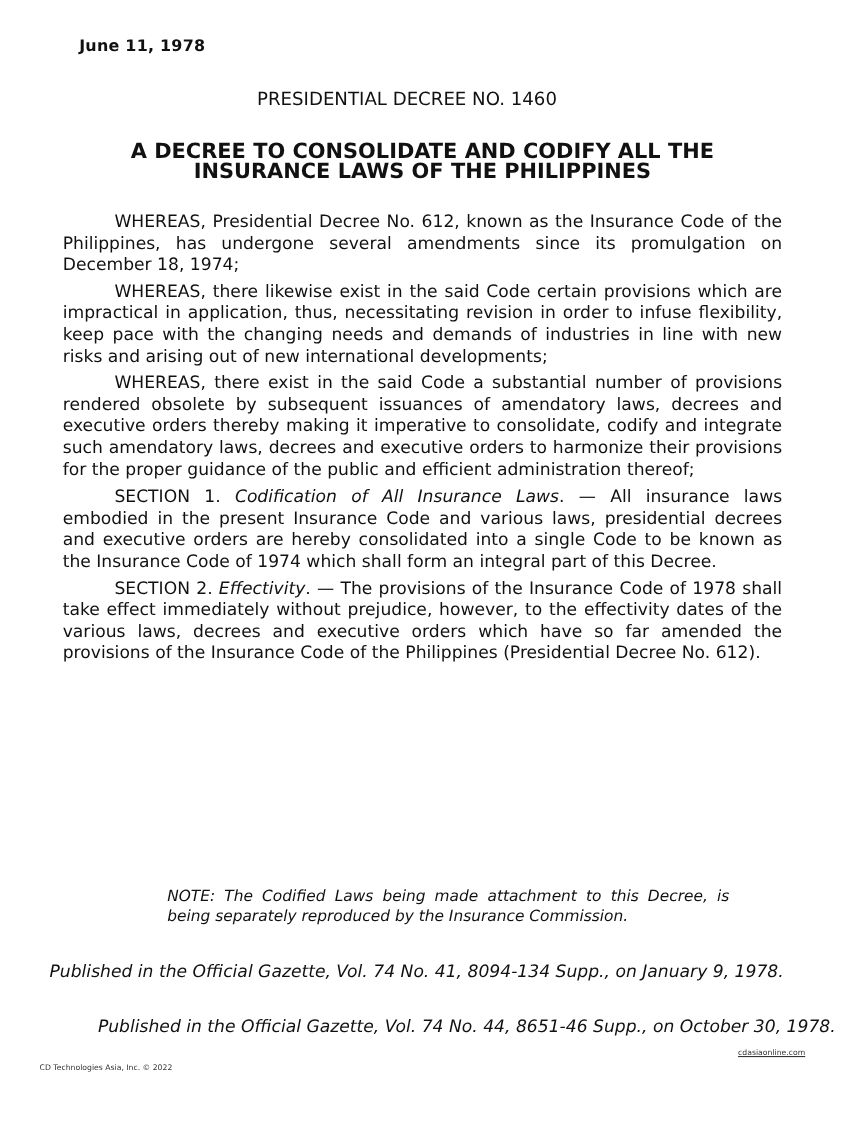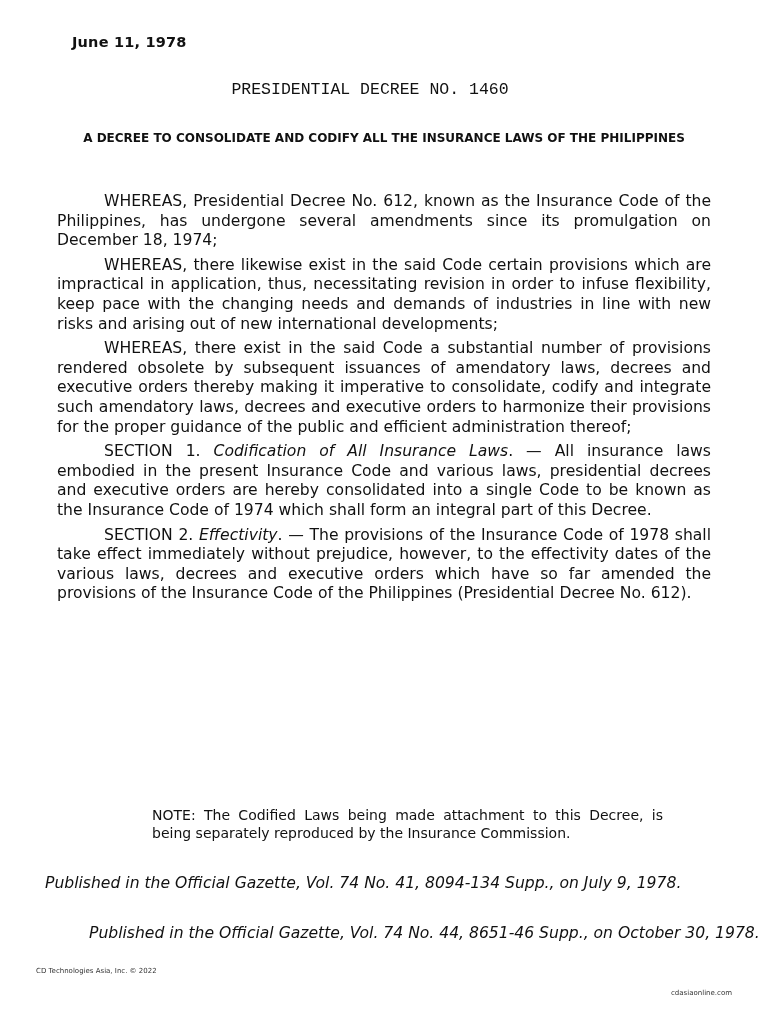--- a/index.html
+++ b/index.html
@@ -6,65 +6,65 @@
   body {
     width: 768px; height: 1024px; position: relative; overflow: hidden;
     font-family: "DejaVu Sans", sans-serif; color: #111111;
   }
   .date {
     position: absolute; left: 72px; top: 34px;
     font-size: 14.5px; font-weight: bold; letter-spacing: 0.2px;
   }
   .decree-no {
     position: absolute; left: 0; width: 740px; top: 80px;
-    text-align: center; font-size: 16.5px; font-weight: normal; font-family: Liberation Mono, monospace;
+    text-align: center; font-size: 16.5px; font-weight: normal;
   }
   .decree-title {
     position: absolute; left: 60px; width: 648px; top: 129px;
-    text-align: center; font-size: 12px; font-weight: bold; line-height: 18px;
+    text-align: center; font-size: 19px; font-weight: bold; line-height: 18px;
   }
   .body {
     position: absolute; left: 57px; width: 654px; top: 192px;
     font-size: 15.6px; line-height: 19.6px;
   }
   .body p {
     margin: 0 0 5px 0; text-indent: 47px; text-align: justify;
   }
   .body p .it { font-style: italic; }
   .note {
     position: absolute; left: 152px; width: 511px; top: 807px;
-    font-size: 14px; line-height: 17.5px; text-align: justify;
+    font-size: 14px; line-height: 17.5px; text-align: justify; font-style: italic;
   }
   .published {
     position: absolute; left: 45px; width: 680px;
     font-size: 15.6px; line-height: 19.6px; font-style: italic;
   }
   .pub1 { top: 874px; }
   .pub2 { top: 924px; margin-left: 44px; }
   .footer-left {
     position: absolute; left: 36px; top: 967px; font-size: 7px; color: #333;
   }
   .footer-right {
-    position: absolute; right: 36px; top: 989px; font-size: 7px; color: #333;
+    position: absolute; right: 36px; top: 953px; font-size: 7px; color: #333; text-decoration: underline;
   }
 </style>
 </head>
 <body>
 
 <div class="date">June 11, 1978</div>
 <div class="decree-no">PRESIDENTIAL DECREE NO. 1460</div>
 <div class="decree-title">A DECREE TO CONSOLIDATE AND CODIFY ALL THE INSURANCE LAWS OF THE PHILIPPINES</div>
 
 <div class="body">
   <p>WHEREAS, Presidential Decree No. 612, known as the Insurance Code of the Philippines, has undergone several amendments since its promulgation on December 18, 1974;</p>
   <p>WHEREAS, there likewise exist in the said Code certain provisions which are impractical in application, thus, necessitating revision in order to infuse flexibility, keep pace with the changing needs and demands of industries in line with new risks and arising out of new international developments;</p>
   <p>WHEREAS, there exist in the said Code a substantial number of provisions rendered obsolete by subsequent issuances of amendatory laws, decrees and executive orders thereby making it imperative to consolidate, codify and integrate such amendatory laws, decrees and executive orders to harmonize their provisions for the proper guidance of the public and efficient administration thereof;</p>
   <p><span>SECTION 1. </span><span class="it">Codification of All Insurance Laws</span><span>. — All insurance laws embodied in the present Insurance Code and various laws, presidential decrees and executive orders are hereby consolidated into a single Code to be known as the Insurance Code of 1974 which shall form an integral part of this Decree.</span></p>
   <p><span>SECTION 2. </span><span class="it">Effectivity</span><span>. — The provisions of the Insurance Code of 1978 shall take effect immediately without prejudice, however, to the effectivity dates of the various laws, decrees and executive orders which have so far amended the provisions of the Insurance Code of the Philippines (Presidential Decree No. 612).</span></p>
 </div>
 
 <div class="note">NOTE: The Codified Laws being made attachment to this Decree, is being separately reproduced by the Insurance Commission.</div>
 
-<div class="published pub1">Published in the Official Gazette, Vol. 74 No. 41, 8094-134 Supp., on July 9, 1978.</div>
+<div class="published pub1">Published in the Official Gazette, Vol. 74 No. 41, 8094-134 Supp., on January 9, 1978.</div>
 <div class="published pub2">Published in the Official Gazette, Vol. 74 No. 44, 8651-46 Supp., on October 30, 1978.</div>
 
 <div class="footer-left">CD Technologies Asia, Inc. © 2022</div>
 <div class="footer-right">cdasiaonline.com</div>
 
 </body></html>

